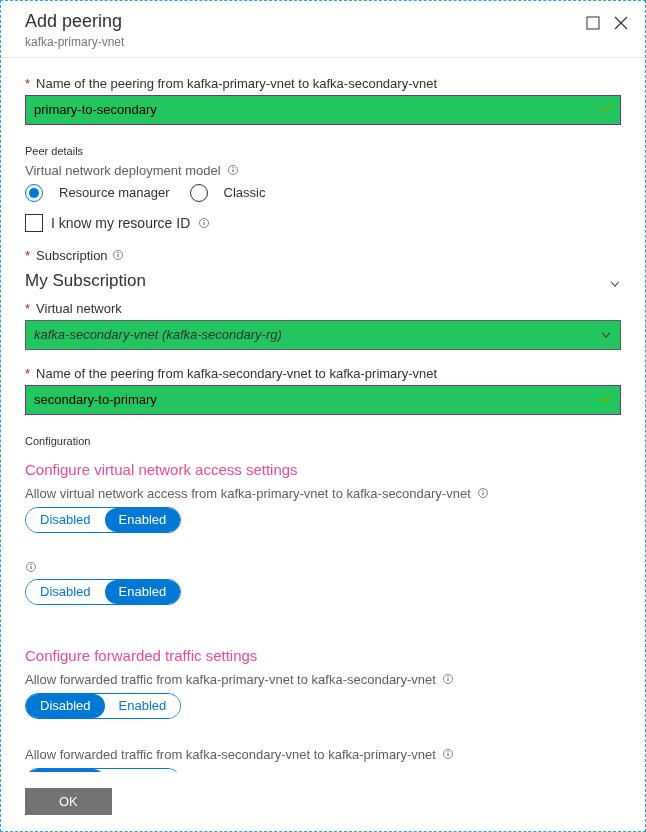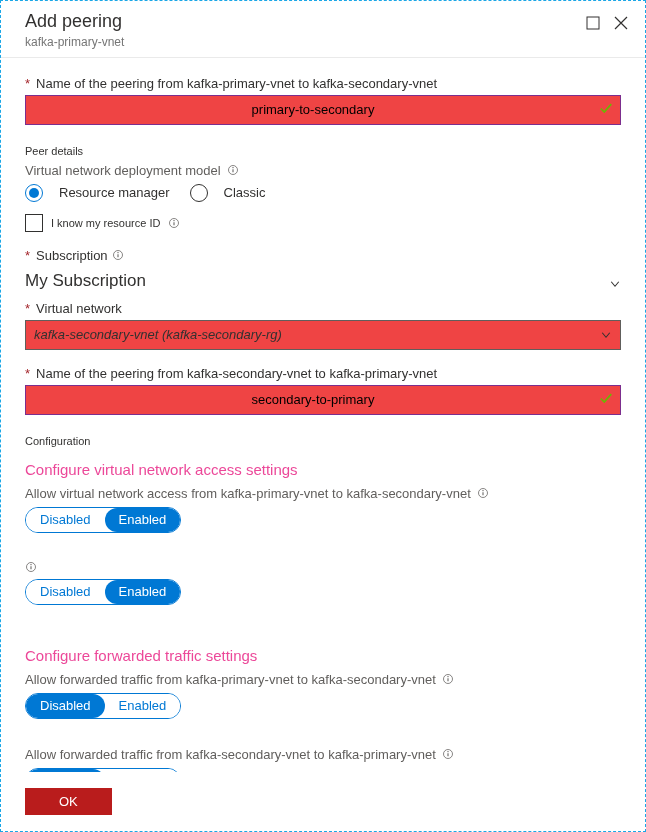--- a/index.html
+++ b/index.html
@@ -64,23 +64,22 @@
     align-items: center; justify-content: center;
   }
   .info-icon svg { width: 12px; height: 12px; }
   .textbox, .selectbox {
     width: 100%;
     height: 30px;
     border: 1px solid #605e5c;
     padding: 0 8px;
     font-size: 13px;
     font-family: inherit;
-    background: #ef4444;
+    background: #22c55e;
     position: relative;
-    text-align: center;
   }
   .textbox.valid {
     border: 1px solid #7b2e8e;
     padding-right: 28px;
   }
   .input-wrap { position: relative; }
   .check-badge {
     position: absolute;
     right: 8px; top: 50%;
     transform: translateY(-50%);
@@ -123,21 +122,21 @@
   }
   .radio-circle {
     width: 18px; height: 18px; border: 1px solid #323130; border-radius: 50%;
     display: flex; align-items: center; justify-content: center;
   }
   .radio.selected .radio-circle { border-color: #0078d4; }
   .radio-dot {
     width: 10px; height: 10px; background: #0078d4; border-radius: 50%; display: none;
   }
   .radio.selected .radio-dot { display: block; }
-  .check-row { display: flex; align-items: center; gap: 8px; font-size: 11px; margin-bottom: 8px; }
+  .check-row { display: flex; align-items: center; gap: 8px; font-size: 14px; margin-bottom: 8px; }
   .checkbox-box { width: 18px; height: 18px; border: 1px solid #323130; }
 
   .sub-field {
     display: flex; justify-content: space-between; align-items: center;
     font-size: 17px;
     padding: 4px 0 10px 0;
   }
 
   .pill-toggle {
     display: inline-flex;
@@ -160,21 +159,21 @@
     color: #fff;
     border-radius: 14px;
   }
   .spacer { height: 8px; }
 
   .footer {
     padding: 16px 24px;
     border-top: 0;
   }
   .ok-btn {
-    background: #b91c1c;
+    background: #737373;
     color: #fff;
     border: none;
     font-size: 13px;
     padding: 6px 34px;
     cursor: pointer;
     font-family: inherit;
   }
 </style>
 </head>
 <body>

